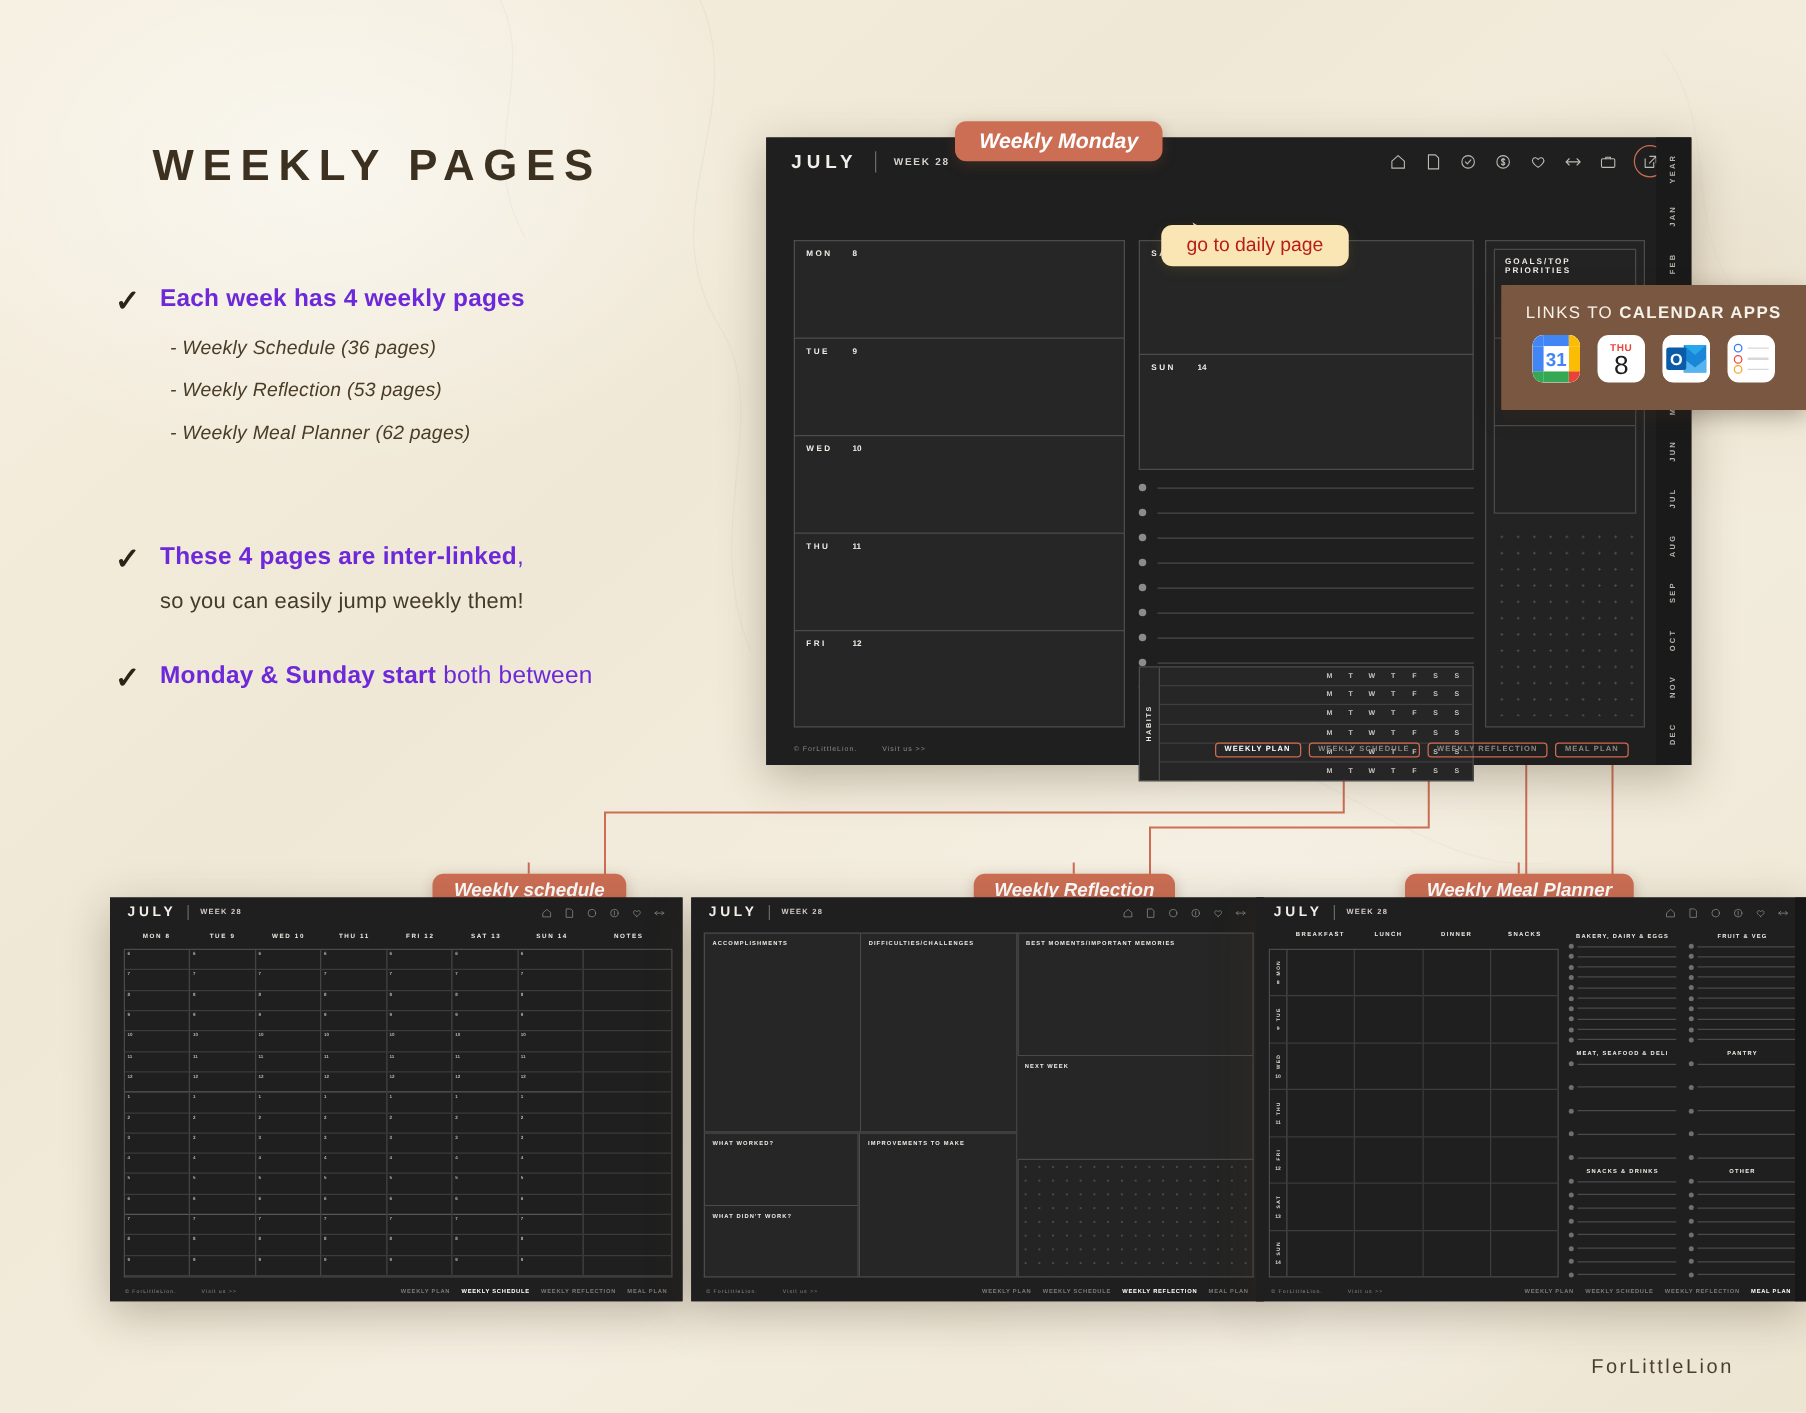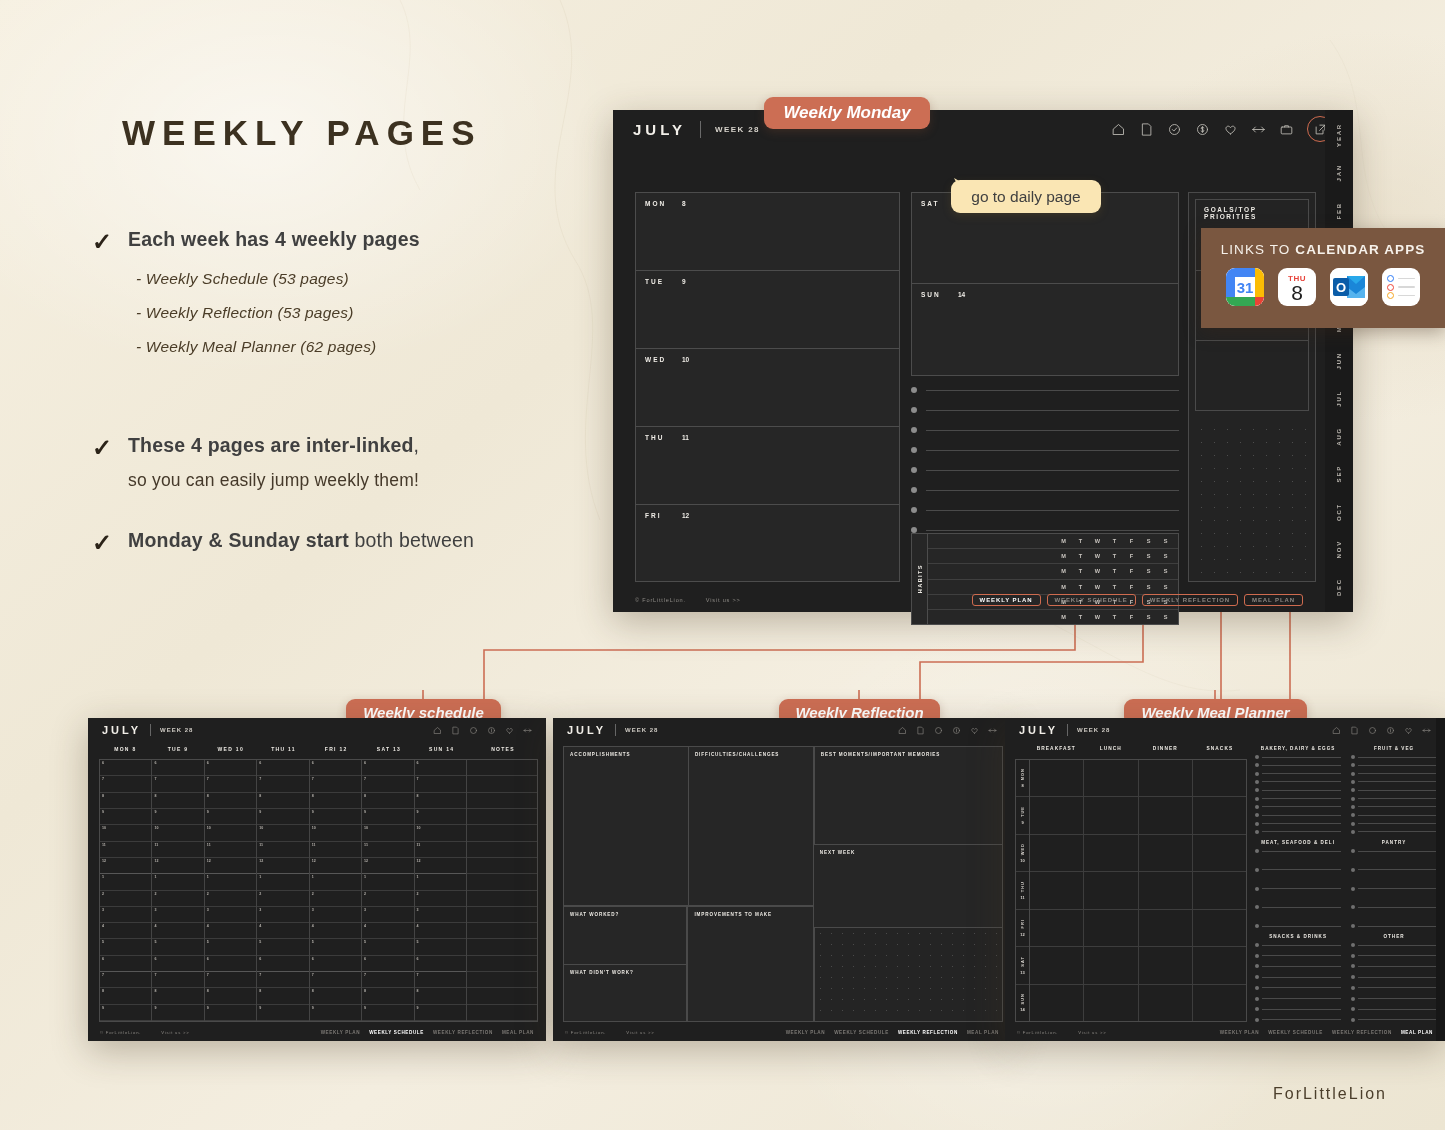--- a/index.html
+++ b/index.html
@@ -27,21 +27,21 @@
     font-size: 35px; font-weight: 700; letter-spacing: 7px;
     color: #3c3120;
   }
   .bullets { position: absolute; left: 92px; top: 228px; width: 500px; }
   .bullet-row { display: flex; align-items: flex-start; gap: 14px; }
   .check {
     font-size: 24px; line-height: 1; color: #2b2318; font-weight: 700;
     width: 22px; flex: 0 0 22px; padding-top: 2px;
   }
   .b-main {
-    font-size: 19.5px; font-weight: 700; color: #404040; letter-spacing: .2px;
+    font-size: 19.5px; font-weight: 700; color: #6d28d9; letter-spacing: .2px;
   }
   .b-main .light { font-weight: 400; }
   .sub-list { margin: 16px 0 0 44px; }
   .sub-item {
     font-size: 15.5px; font-style: italic; color: #4a3c27;
     margin-bottom: 16px; letter-spacing: .2px;
   }
   .b-sub {
     font-size: 17.5px; color: #45392a; font-weight: 400;
     margin: 10px 0 0 36px; letter-spacing: .2px;
@@ -150,23 +150,23 @@
     content: ""; position: absolute; bottom: -6px; left: 50%;
     transform: translateX(-50%) rotate(45deg);
     width: 12px; height: 12px; background: #cc6e54; border-radius: 2px; z-index: -1;
   }
   #pill-planner { left: 764px; top: 97px; width: 166px; height: 32px; font-size: 17px; }
   #pill-schedule { left: 346px; top: 699px; width: 155px; height: 27px; font-size: 15px; }
   #pill-reflect { left: 779px; top: 699px; width: 161px; height: 27px; font-size: 15px; }
   #pill-meal { left: 1124px; top: 699px; width: 183px; height: 27px; font-size: 15px; }
 
   .tooltip {
-    position: absolute; left: 951px; top: 180px; width: 150px; height: 33px;
+    position: absolute; left: 929px; top: 180px; width: 150px; height: 33px;
     background: #fae6b4; border-radius: 9px; display: flex; align-items: center;
-    justify-content: center; font-size: 15.5px; color: #404040; font-weight: 500;
+    justify-content: center; font-size: 15.5px; color: #b91c1c; font-weight: 500;
     box-shadow: 0 3px 9px rgba(120,95,40,.25);
   }
   .tooltip-tail {
     position: absolute; left: 952px; top: 176px; width: 42px; height: 30px;
   }
 
   .links-card {
     position: absolute; left: 1201px; top: 228px; width: 244px; height: 100px;
     background: #7a5740; box-shadow: 0 5px 16px rgba(60,40,25,.35);
     padding-top: 14px;
@@ -287,21 +287,21 @@
 
 <div class="copy">
   <div class="page-title">WEEKLY PAGES</div>
 
   <div class="bullets">
     <div class="bullet-row">
       <div class="check">✓</div>
       <div class="b-main">Each week has 4 weekly pages</div>
     </div>
     <div class="sub-list">
-      <div class="sub-item">- Weekly Schedule (53 pages)</div>
+      <div class="sub-item">- Weekly Schedule (36 pages)</div>
       <div class="sub-item">- Weekly Reflection (53 pages)</div>
       <div class="sub-item">- Weekly Meal Planner (62 pages)</div>
     </div>
 
     <div class="gap1"></div>
 
     <div class="bullet-row">
       <div class="check">✓</div>
       <div>
         <div class="b-main"><span>These 4 pages are inter-linked</span><span class="light">,</span></div>

